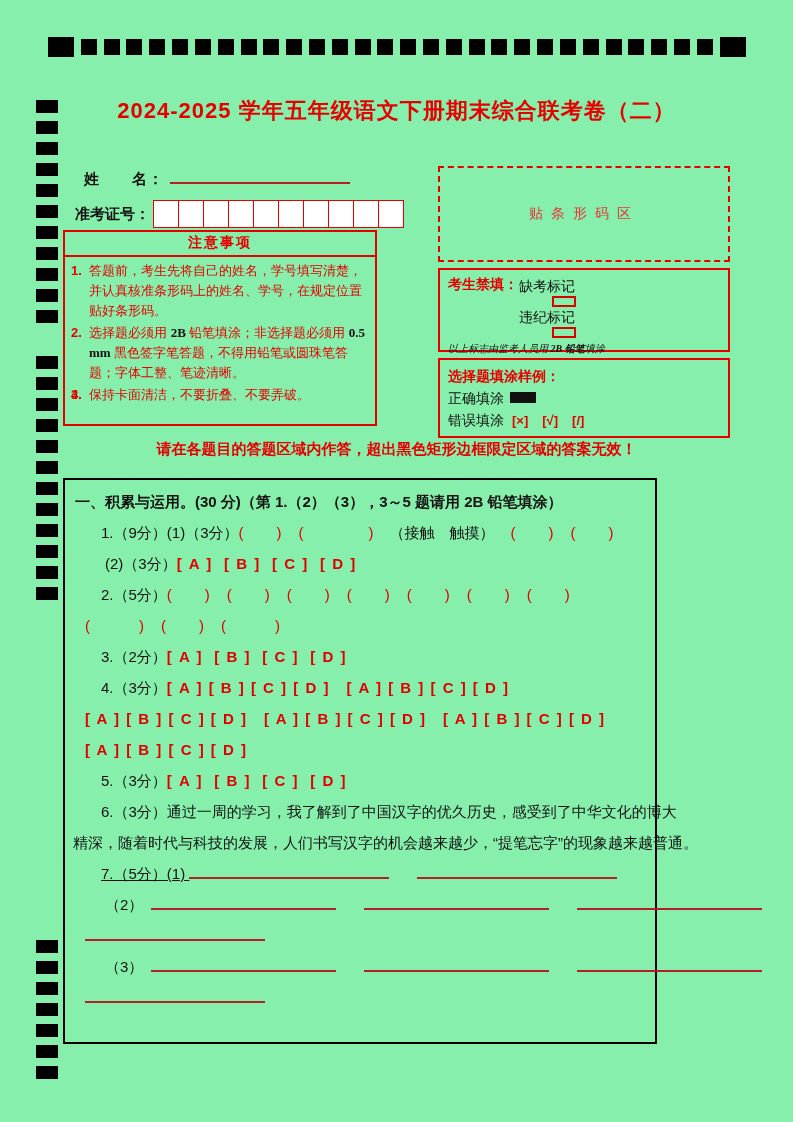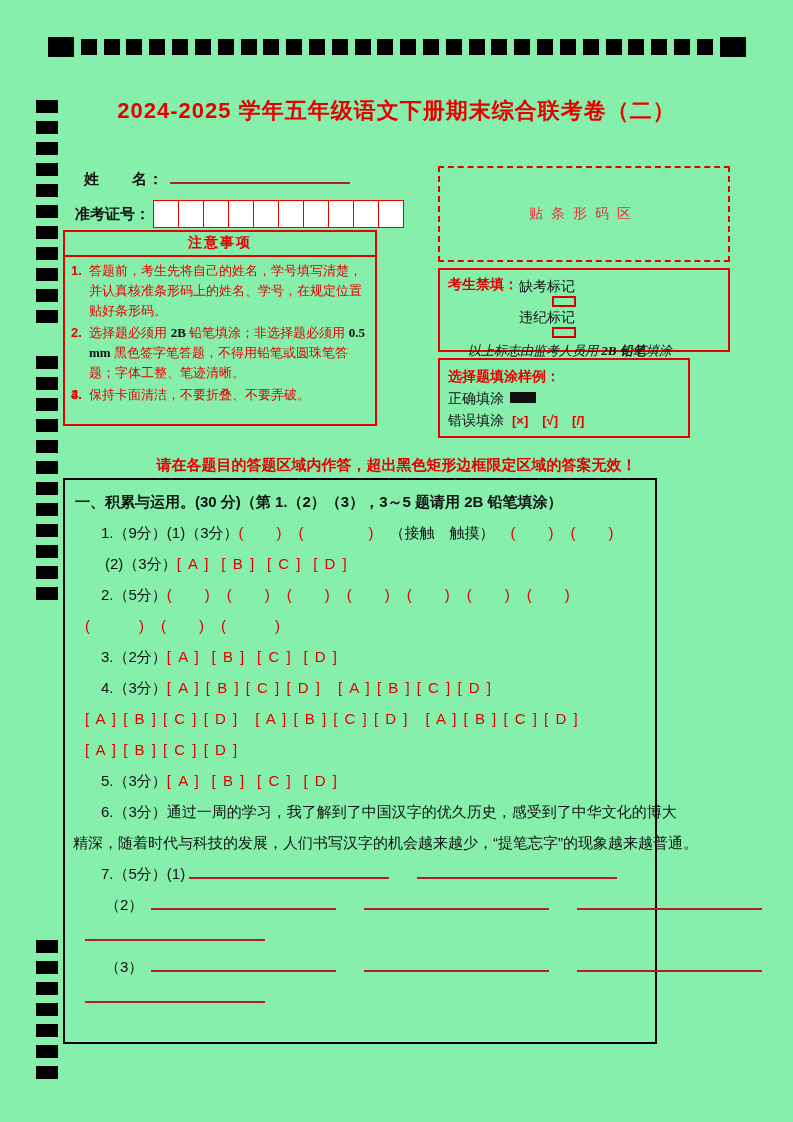--- a/index.html
+++ b/index.html
@@ -60,47 +60,47 @@
   #barcode-label { color:#e8333a; font-size:14px; letter-spacing:8px; }
   #forbidden-box {
     position:absolute; left:438px; top:268px; width:292px; height:84px;
     border:2px solid #e60000; padding:6px 8px; font-size:14px;
   }
   #forbidden-head { display:flex; }
   #forbidden-title { color:#e60000; font-weight:bold; white-space:nowrap; }
   .forb-row { display:flex; align-items:center; line-height:20px;flex-direction:column; }
   .forb-label { color:#111; }
   .mark-box { display:inline-block; width:24px; height:11px; border:2px solid #dd0000; margin-left:34px; }
-  #forbidden-note { margin-top:4px; font-size:13px; font-style:italic; font-family:"Liberation Serif", serif;margin-left:20px; }
+  #forbidden-note { margin-top:4px; font-size:10px; font-style:italic; font-family:"Liberation Serif", serif; }
   .s-kai { color:#111; }
   .s-kaibold { color:#111; font-weight:bold; }
   
   #sample-box {
-    position:absolute; left:438px; top:358px; width:252px; height:80px;
+    position:absolute; left:438px; top:358px; width:292px; height:80px;
     border:2px solid #e60000; padding:5px 8px; font-size:14px; line-height:22px;
   }
   #sample-title { color:#e60000; font-weight:bold; }
   .black-swatch { display:inline-block; width:26px; height:11px; background:#111; margin-left:6px; }
   #wrong-marks { display:inline-block; margin-left:8px; }
   .wrong-mark { color:#e60000; font-weight:bold; margin-right:14px; font-size:13px; }
   
   #warning {
-    position:absolute; top:456px; left:0; width:100%; text-align:center;
+    position:absolute; top:440px; left:0; width:100%; text-align:center;
     color:#e60000; font-weight:bold; font-size:15px;
   }
   
   #answer-box {
     position:absolute; left:63px; top:478px; width:594px; height:566px;
     border:2px solid #000; padding:6px 6px 0 6px;
   }
   .a-line { font-size:15px; line-height:31px; white-space:pre; }
   .t-bb { color:#111; font-weight:bold; }
   .t-bk { color:#111; }
   .t-rd { color:#e00000; letter-spacing:1px; }
-  .t-rb { color:#e00000; font-weight:normal; letter-spacing:1.5px;text-align:right; }
+  .t-rb { color:#e00000; font-weight:bold; letter-spacing:1.5px;text-align:right; }
   .u-line { display:inline-block; border-bottom:2px solid #b52025; height:13px; }
   .g-gap { display:inline-block; height:1px; }
 </style>
 </head>
 <body>
 
 <div id="sheet">
 
   <div id="top-marks">
       <div class="mark"></div>
@@ -243,21 +243,21 @@
         <div class="a-line" style="padding-left: 34px;"><span class="t-bk">(2)（3分）</span><span class="t-rb">[ A ]  [ B ]  [ C ]  [ D ]</span></div>
         <div class="a-line" style="padding-left: 30px;"><span class="t-bk">2.（5分）</span><span class="t-rd">(　　)　(　　)　(　　)　(　　)　(　　)　(　　)　(　　)</span></div>
         <div class="a-line" style="padding-left: 14px;"><span class="t-rd">(　　　)　(　　)　(　　　)</span></div>
         <div class="a-line" style="padding-left: 30px;"><span class="t-bk">3.（2分）</span><span class="t-rb">[ A ]  [ B ]  [ C ]  [ D ]</span></div>
         <div class="a-line" style="padding-left: 30px;"><span class="t-bk">4.（3分）</span><span class="t-rb">[ A ] [ B ] [ C ] [ D ]　[ A ] [ B ] [ C ] [ D ]</span></div>
         <div class="a-line" style="padding-left: 14px;"><span class="t-rb">[ A ] [ B ] [ C ] [ D ]　[ A ] [ B ] [ C ] [ D ]　[ A ] [ B ] [ C ] [ D ]</span></div>
         <div class="a-line" style="padding-left: 14px;"><span class="t-rb">[ A ] [ B ] [ C ] [ D ]</span></div>
         <div class="a-line" style="padding-left: 30px;"><span class="t-bk">5.（3分）</span><span class="t-rb">[ A ]  [ B ]  [ C ]  [ D ]</span></div>
         <div class="a-line" style="padding-left: 30px;"><span class="t-bk">6.（3分）通过一周的学习，我了解到了中国汉字的优久历史，感受到了中华文化的博大</span></div>
         <div class="a-line" style="padding-left: 2px;"><span class="t-bk">精深，随着时代与科技的发展，人们书写汉字的机会越来越少，“提笔忘字”的现象越来越普通。</span></div>
-        <div class="a-line" style="padding-left: 30px;"><span class="t-bk">7.（5分）(1) </span><span class="u-line" style="width: 200px;"></span><span class="g-gap" style="width: 28px;"></span><span class="u-line" style="width: 200px;"></span></div>
+        <div class="a-line" style="padding-left: 30px; text-decoration: underline;"><span class="t-bk">7.（5分）(1) </span><span class="u-line" style="width: 200px;"></span><span class="g-gap" style="width: 28px;"></span><span class="u-line" style="width: 200px;"></span></div>
         <div class="a-line" style="padding-left: 34px;"><span class="t-bk">（2）</span><span class="g-gap" style="width: 8px;"></span><span class="u-line" style="width: 185px;"></span><span class="g-gap" style="width: 28px;"></span><span class="u-line" style="width: 185px;"></span><span class="g-gap" style="width: 28px;"></span><span class="u-line" style="width: 185px;"></span></div>
         <div class="a-line" style="padding-left: 14px;"><span class="u-line" style="width: 180px;"></span></div>
         <div class="a-line" style="padding-left: 34px;"><span class="t-bk">（3）</span><span class="g-gap" style="width: 8px;"></span><span class="u-line" style="width: 185px;"></span><span class="g-gap" style="width: 28px;"></span><span class="u-line" style="width: 185px;"></span><span class="g-gap" style="width: 28px;"></span><span class="u-line" style="width: 185px;"></span></div>
         <div class="a-line" style="padding-left: 14px;"><span class="u-line" style="width: 180px;"></span></div>
       </div>
   </div>
 
 </div>
 
 </body></html>

